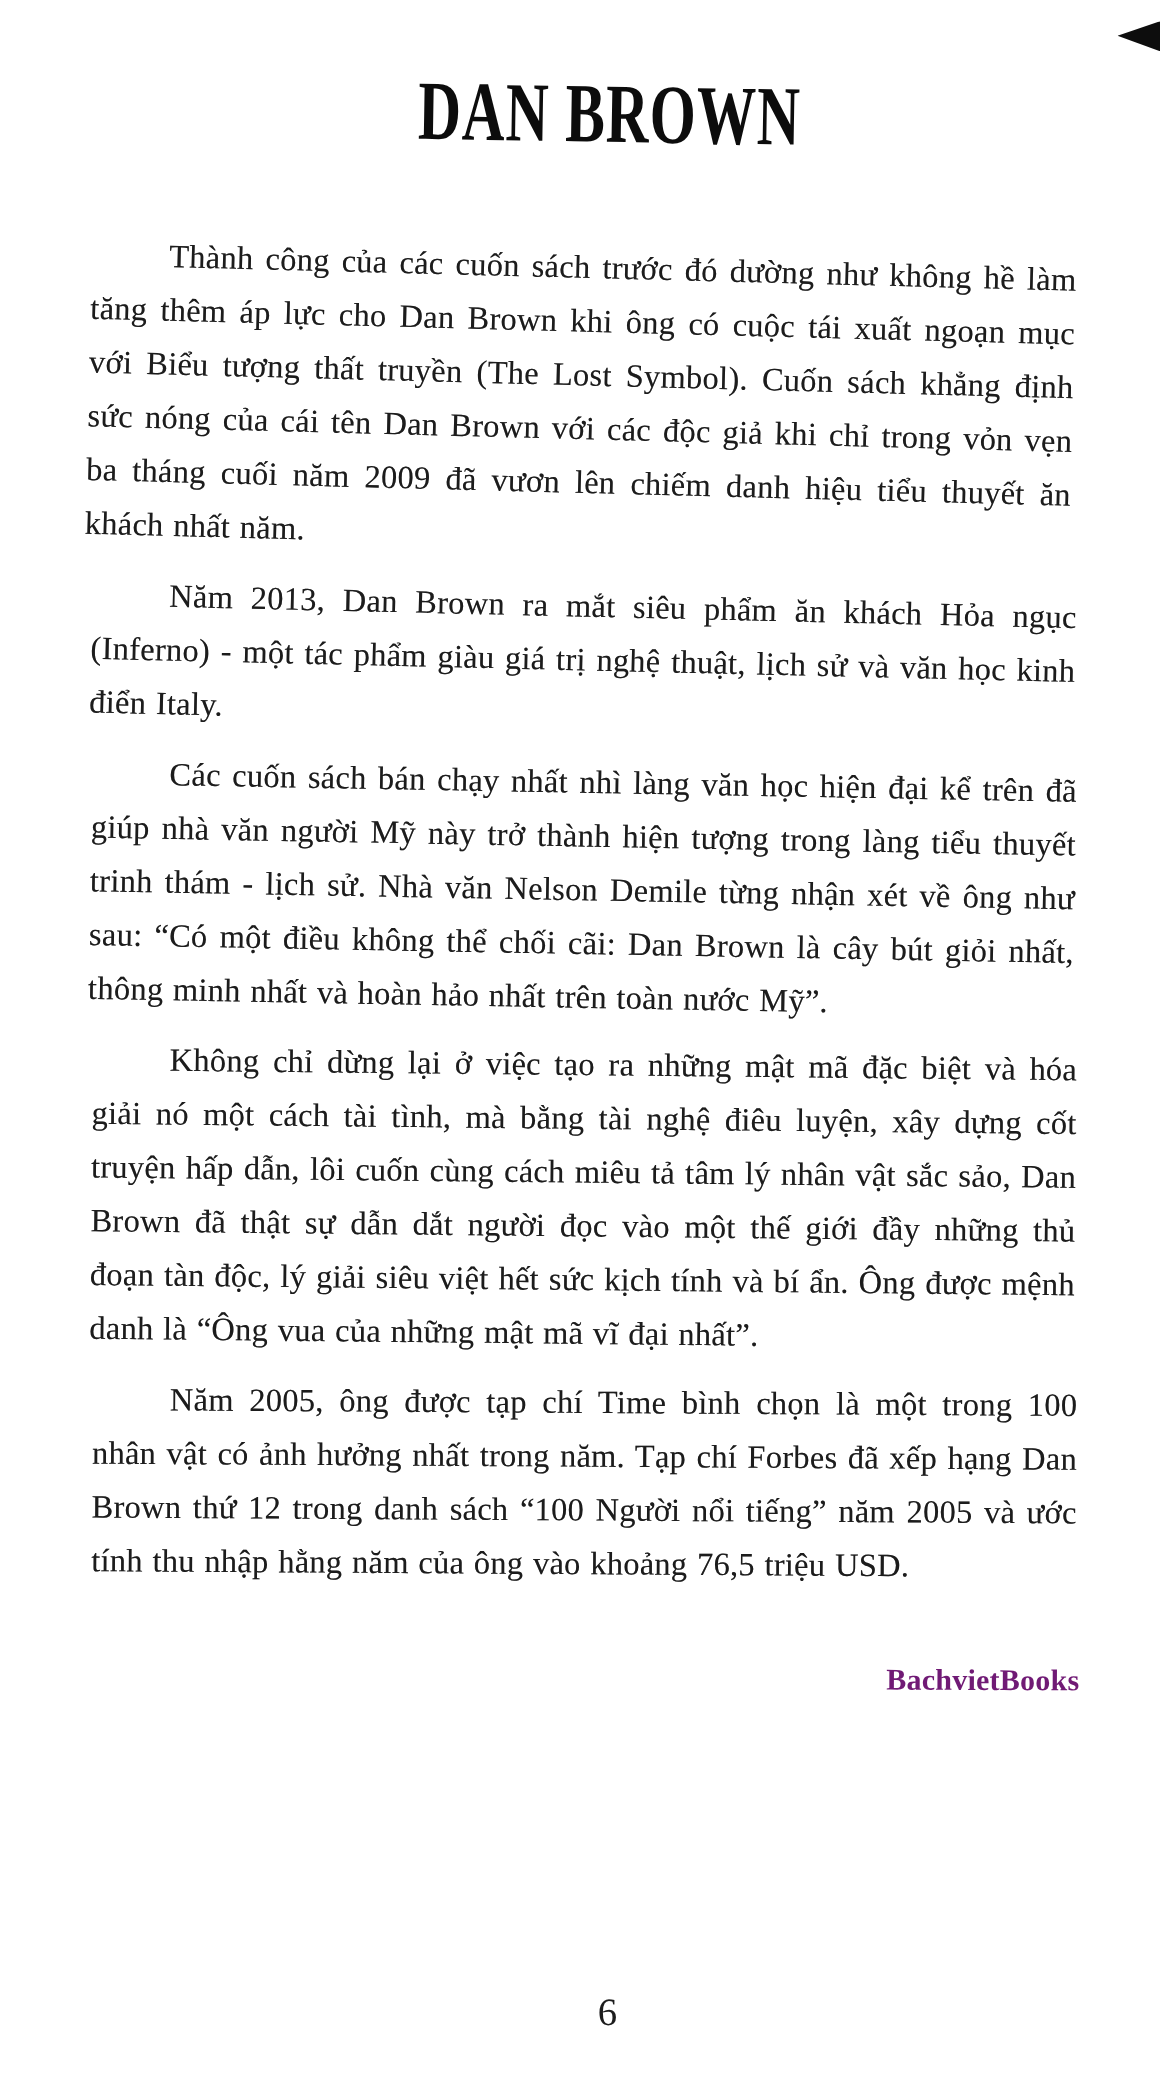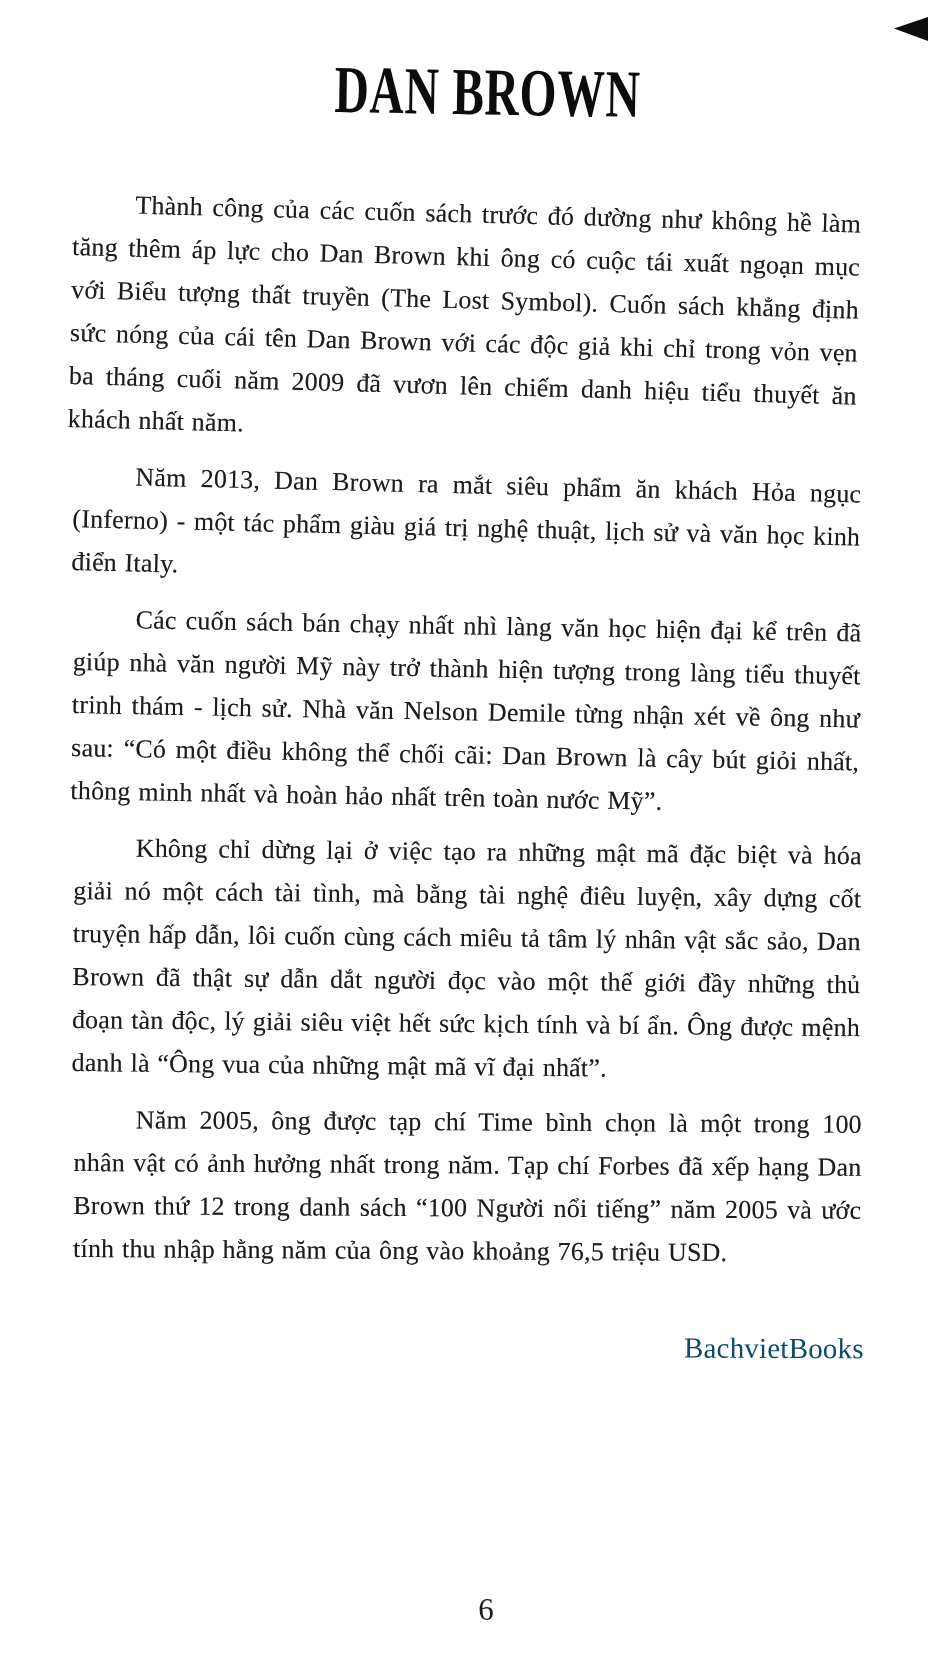--- a/index.html
+++ b/index.html
@@ -66,23 +66,23 @@
   .sk1 { transform: rotate(1.5deg); }
   .sk2 { transform: rotate(1.35deg); }
   .sk3 { transform: rotate(1.05deg); }
   .sk4 { transform: rotate(0.6deg); }
   .sk5 { transform: rotate(0.35deg); }
 
   .signature {
     position: absolute;
     top: 1332px;
     right: 64px;
-    font-size: 29px;
-    font-weight: 400;
-    color: #0c4a6e;
+    font-size: 24px;
+    font-weight: 700;
+    color: #701a75;
     transform: rotate(0.25deg);
     letter-spacing: 0.2px;
   }
 
   .page-number {
     position: absolute;
     top: 1592px;
     left: 0;
     width: 100%;
     text-align: center;

